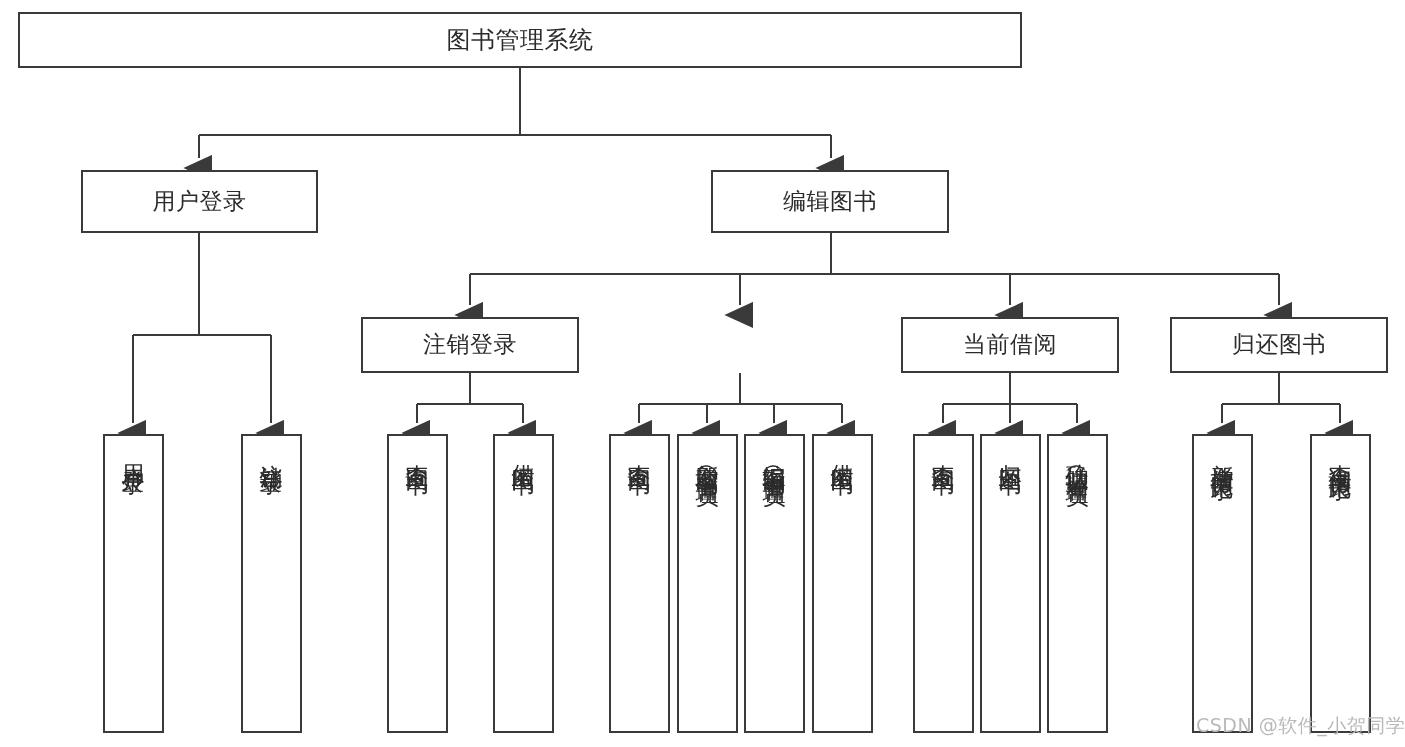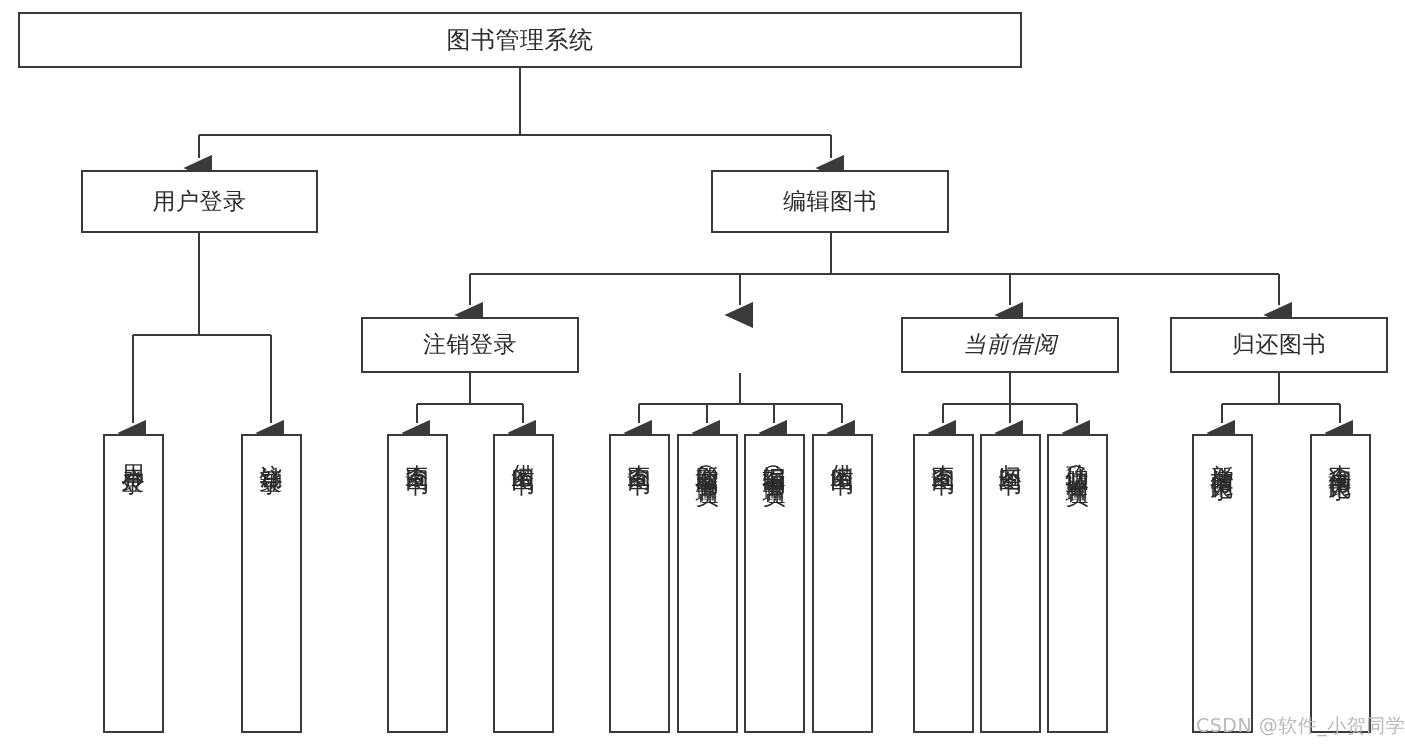--- a/index.html
+++ b/index.html
@@ -120,21 +120,21 @@
   <div class="node h" style="left:81px;top:170px;width:237px;height:63px;">
     <span class="label">用户登录</span>
   </div>
   <div class="node h" style="left:711px;top:170px;width:238px;height:63px;">
     <span class="label">编辑图书</span>
   </div>
 
   <div class="node h" style="left:361px;top:317px;width:218px;height:56px;">
     <span class="label">注销登录</span>
   </div>
-  <div class="node h" style="left:901px;top:317px;width:218px;height:56px;font-style:italic;">
+  <div class="node h" style="left:901px;top:317px;width:218px;height:56px;">
     <span class="label">当前借阅</span>
   </div>
   <div class="node h" style="left:1170px;top:317px;width:218px;height:56px;">
     <span class="label">归还图书</span>
   </div>
 
   <div class="node v" style="left:103px;top:434px;width:61px;height:299px;">
     <span class="label">用户登录</span>
   </div>
   <div class="node v" style="left:241px;top:434px;width:61px;height:299px;">

